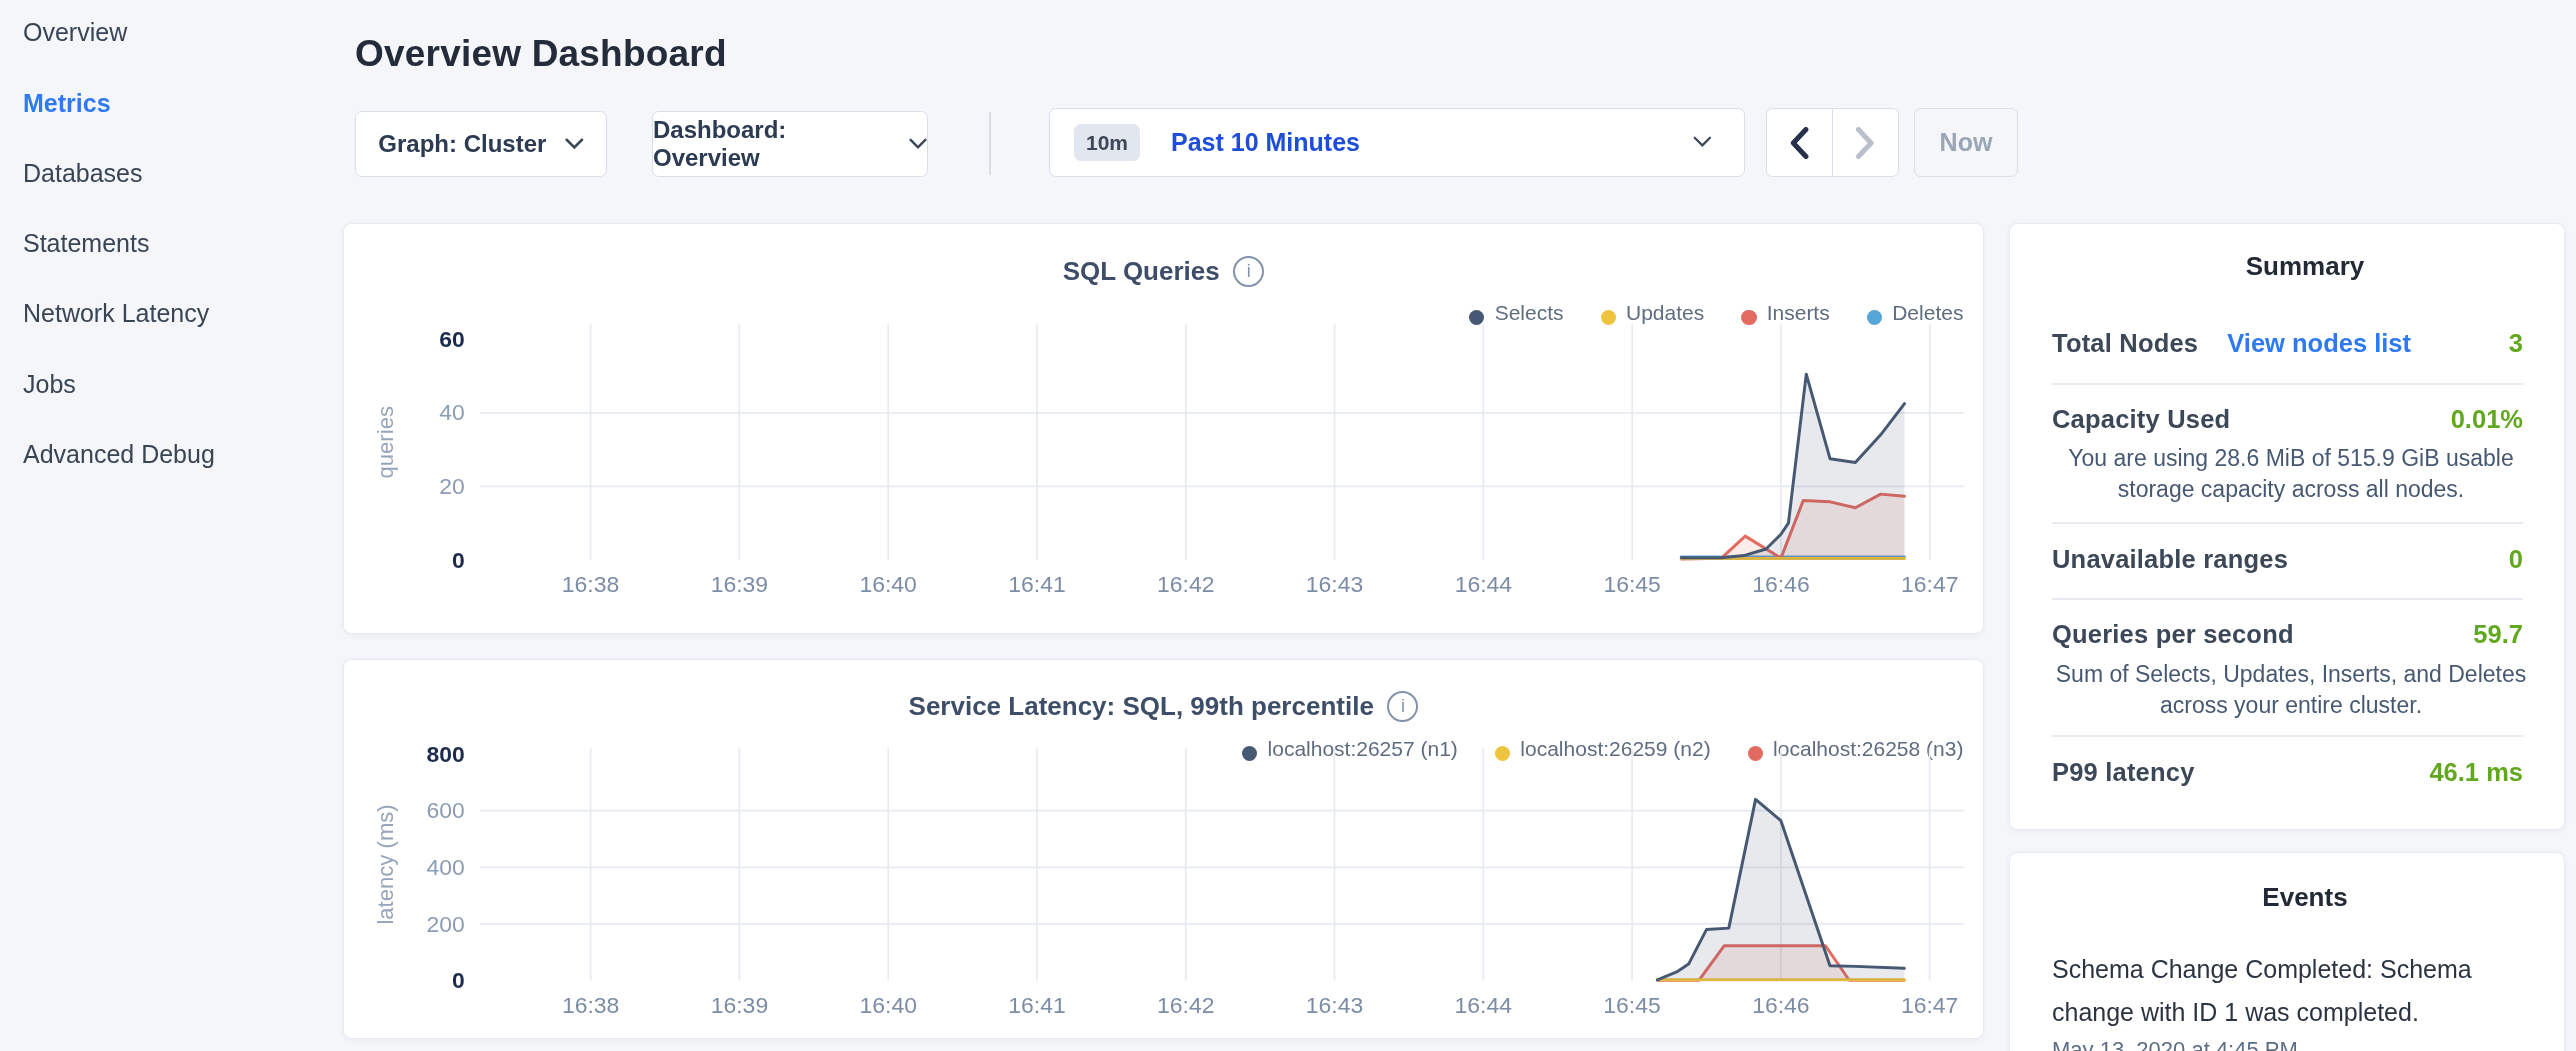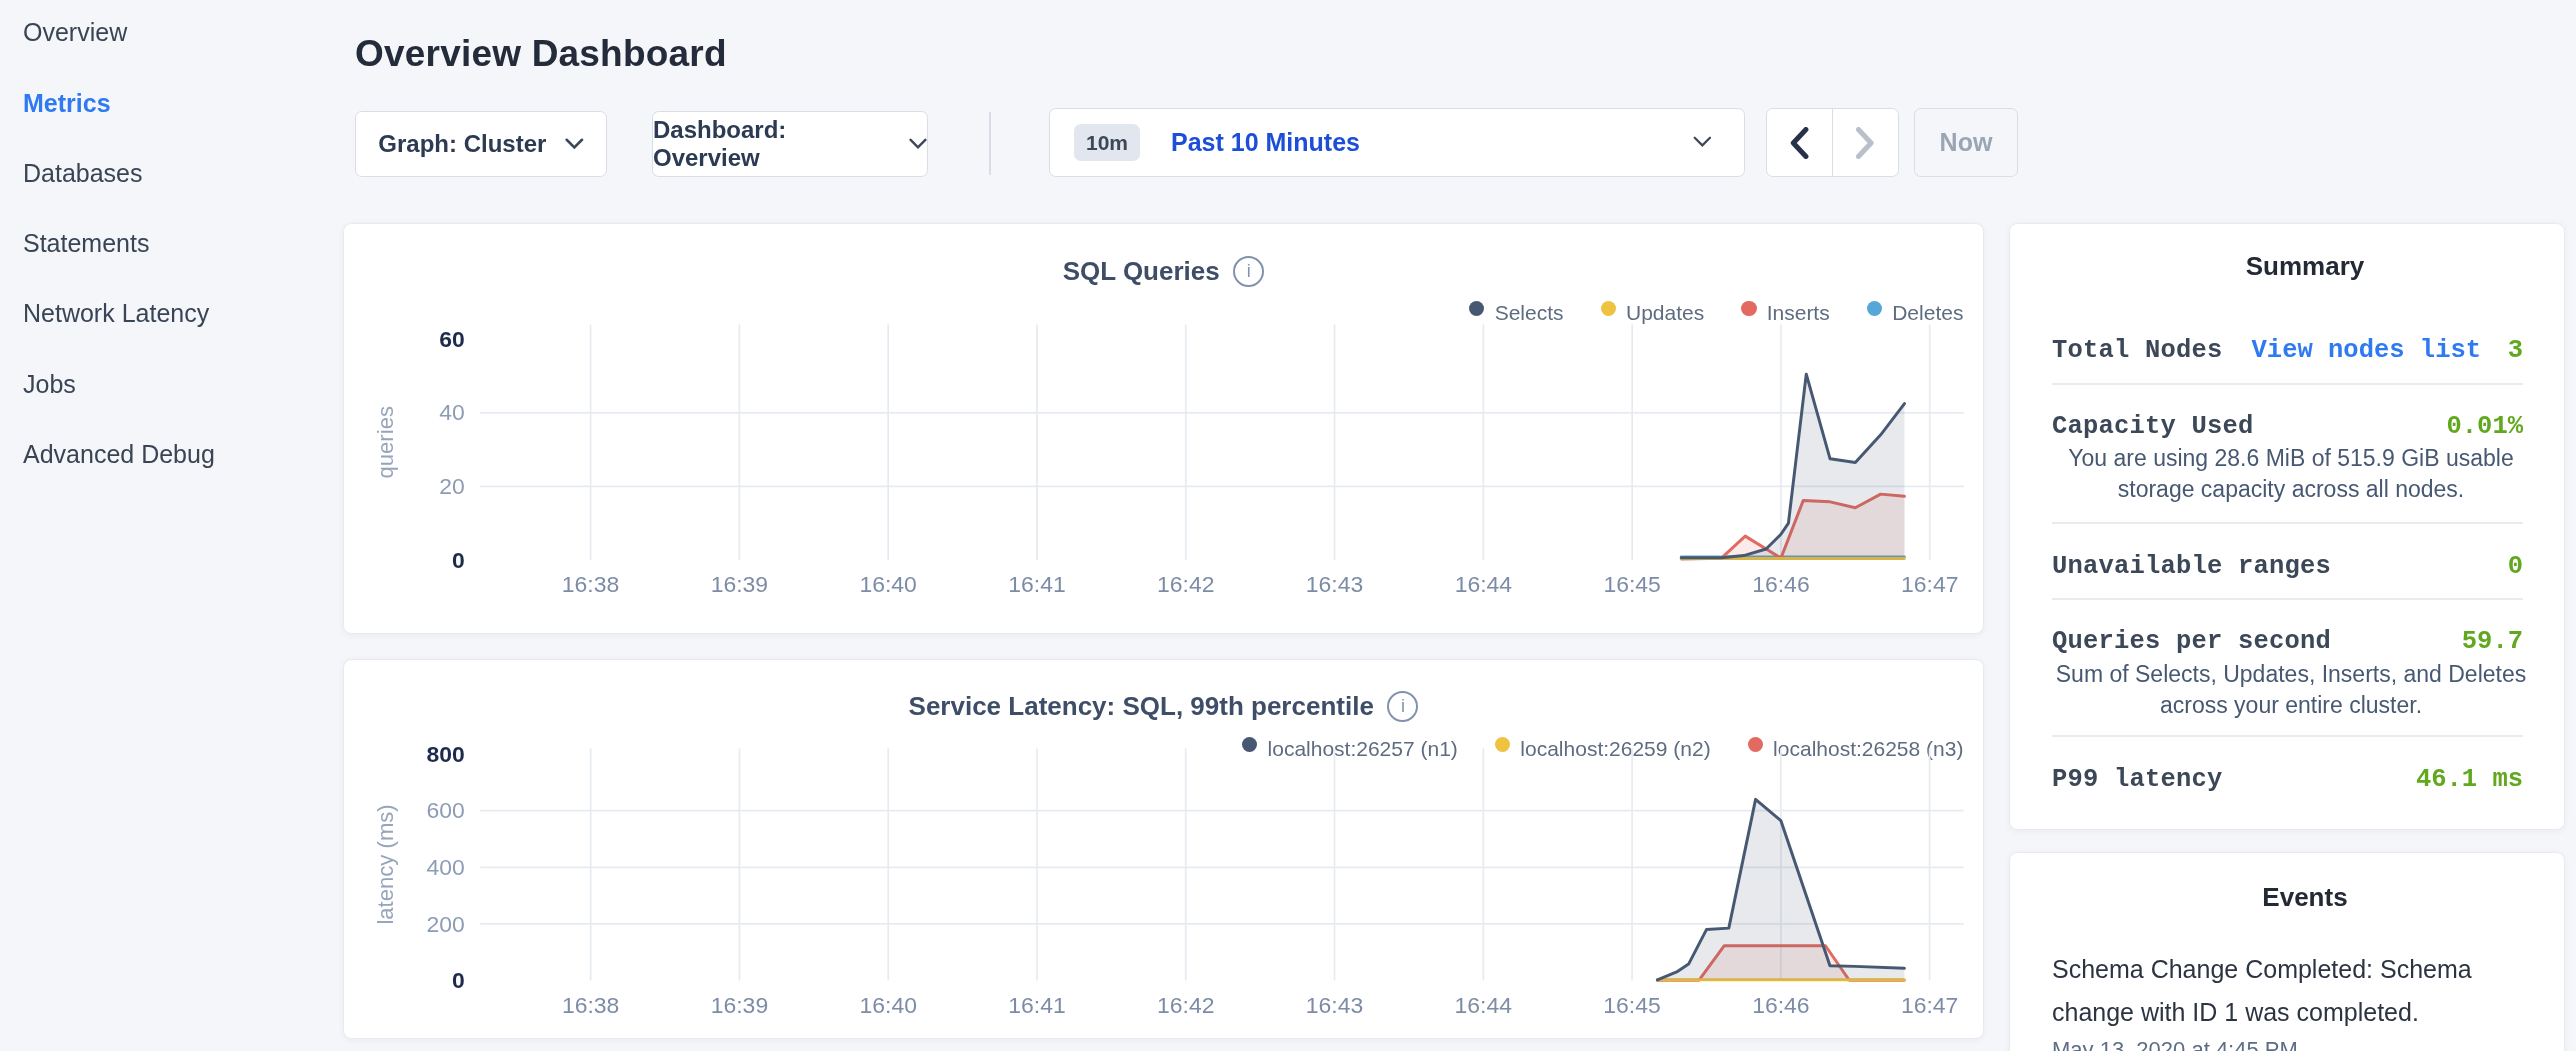--- a/index.html
+++ b/index.html
@@ -54,26 +54,26 @@
   }
   .chart-title{font-size:26px;font-weight:700;color:#3f4e68;}
   .info-icon{
     width:27px;height:27px;border:2.6px solid #8392ab;border-radius:50%;
     display:flex;align-items:center;justify-content:center;
     font-size:18px;color:#8392ab;font-weight:400;
   }
   .legend-row{
     position:absolute;right:19.6px;display:flex;align-items:center;gap:37px;
   }
-  .legend-item{display:flex;align-items:flex-start;gap:10.2px;font-size:21px;color:#5f6c80;}
+  .legend-item{display:flex;align-items:flex-end;gap:10.2px;font-size:21px;color:#5f6c80;}
   .legend-dot{width:15.3px;height:15.3px;border-radius:50%;}
   .chart-svg{position:absolute;left:0;top:0;}
   
   .panel-title{position:absolute;left:0;right:0;text-align:center;font-size:26px;font-weight:700;color:#242a35;padding-left:36px;}
-  .srow{position:absolute;left:42px;right:41px;height:36px;display:flex;align-items:flex-end;font-family:Liberation Mono, monospace;}
+  .srow{position:absolute;left:42px;right:41px;height:36px;display:flex;align-items:flex-start;}
   .srow .lbl{font-size:25.5px;font-weight:700;color:#3c4858;letter-spacing:0.2px;white-space:nowrap;}
   .srow .lnk{font-size:25.5px;font-weight:700;color:#2f7af0;margin-left:29px;cursor:pointer;white-space:nowrap;}
   .srow .val{margin-left:auto;font-size:25.5px;font-weight:700;color:#62a81f;white-space:nowrap;}
   .snote{position:absolute;left:42px;right:34px;font-size:23px;line-height:31px;color:#475872;text-align:center;}
   .sdiv{position:absolute;left:42px;right:41px;height:1.7px;background:#e8ebf0;}
   .event-msg{position:absolute;left:42px;right:37px;font-size:25px;line-height:43px;color:#2c3442;}
   .event-time{position:absolute;left:42px;font-size:22px;color:#5d6d85;}
 </style>
 </head>
 <body>

